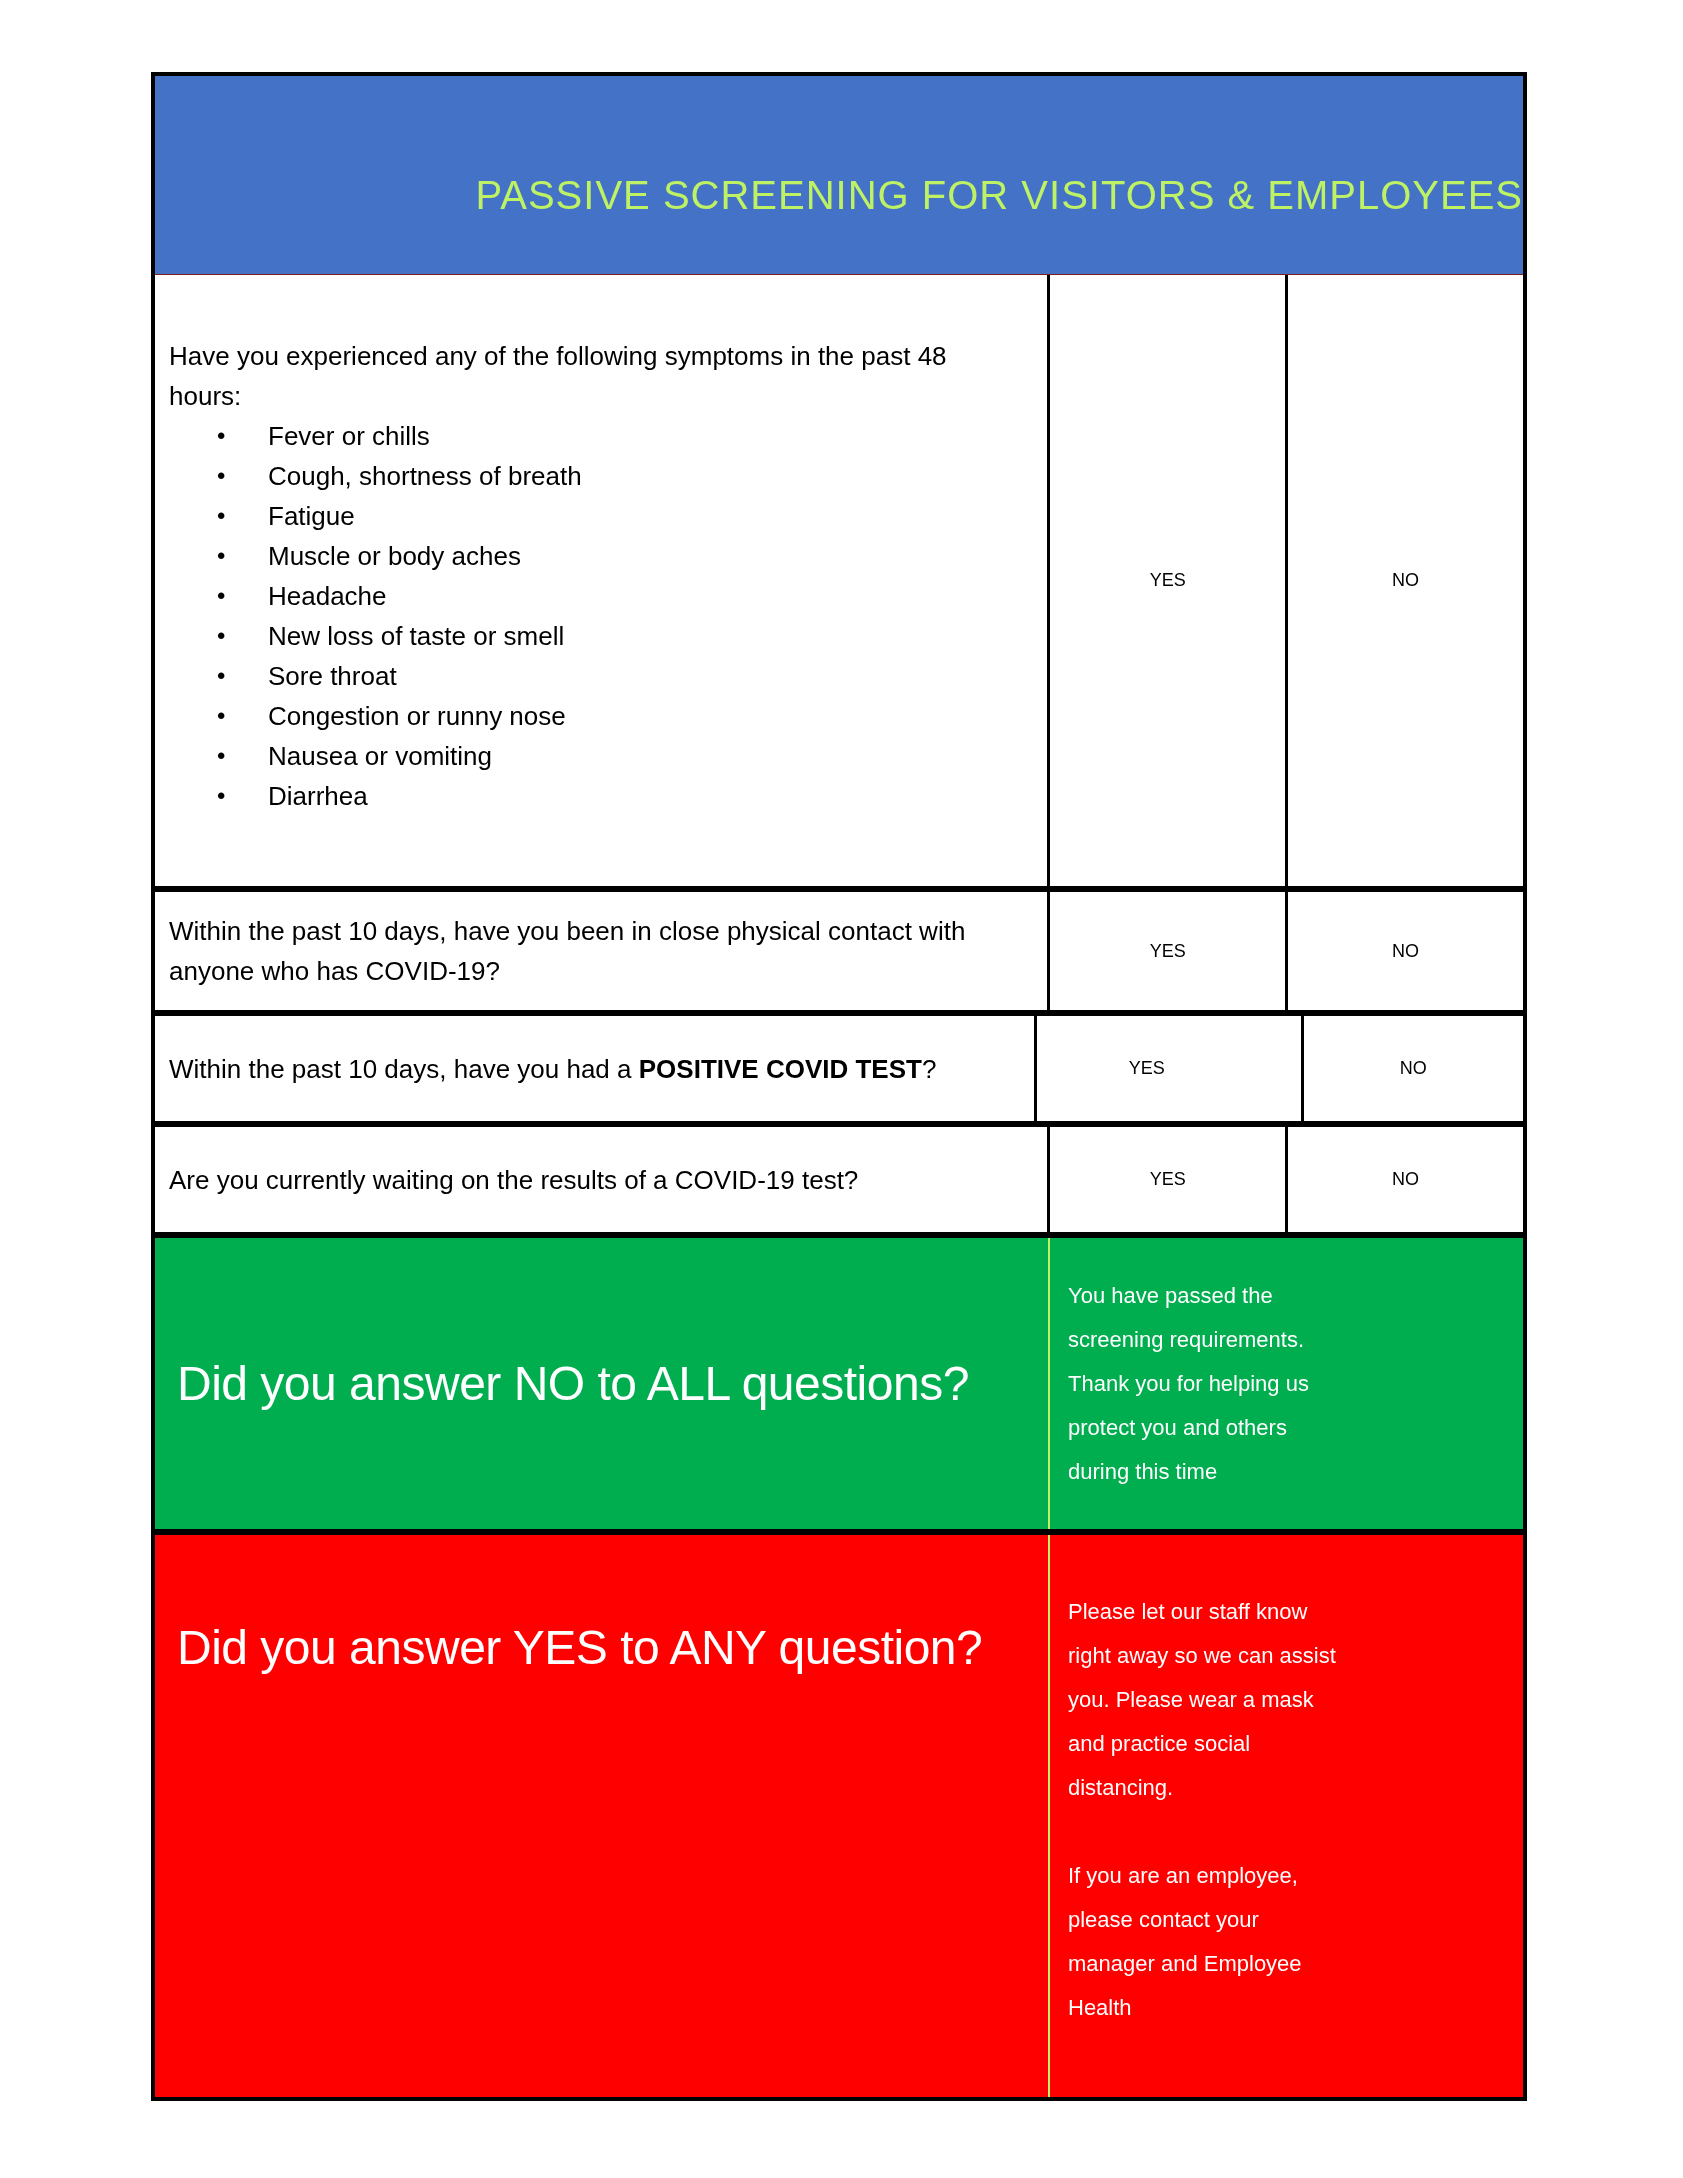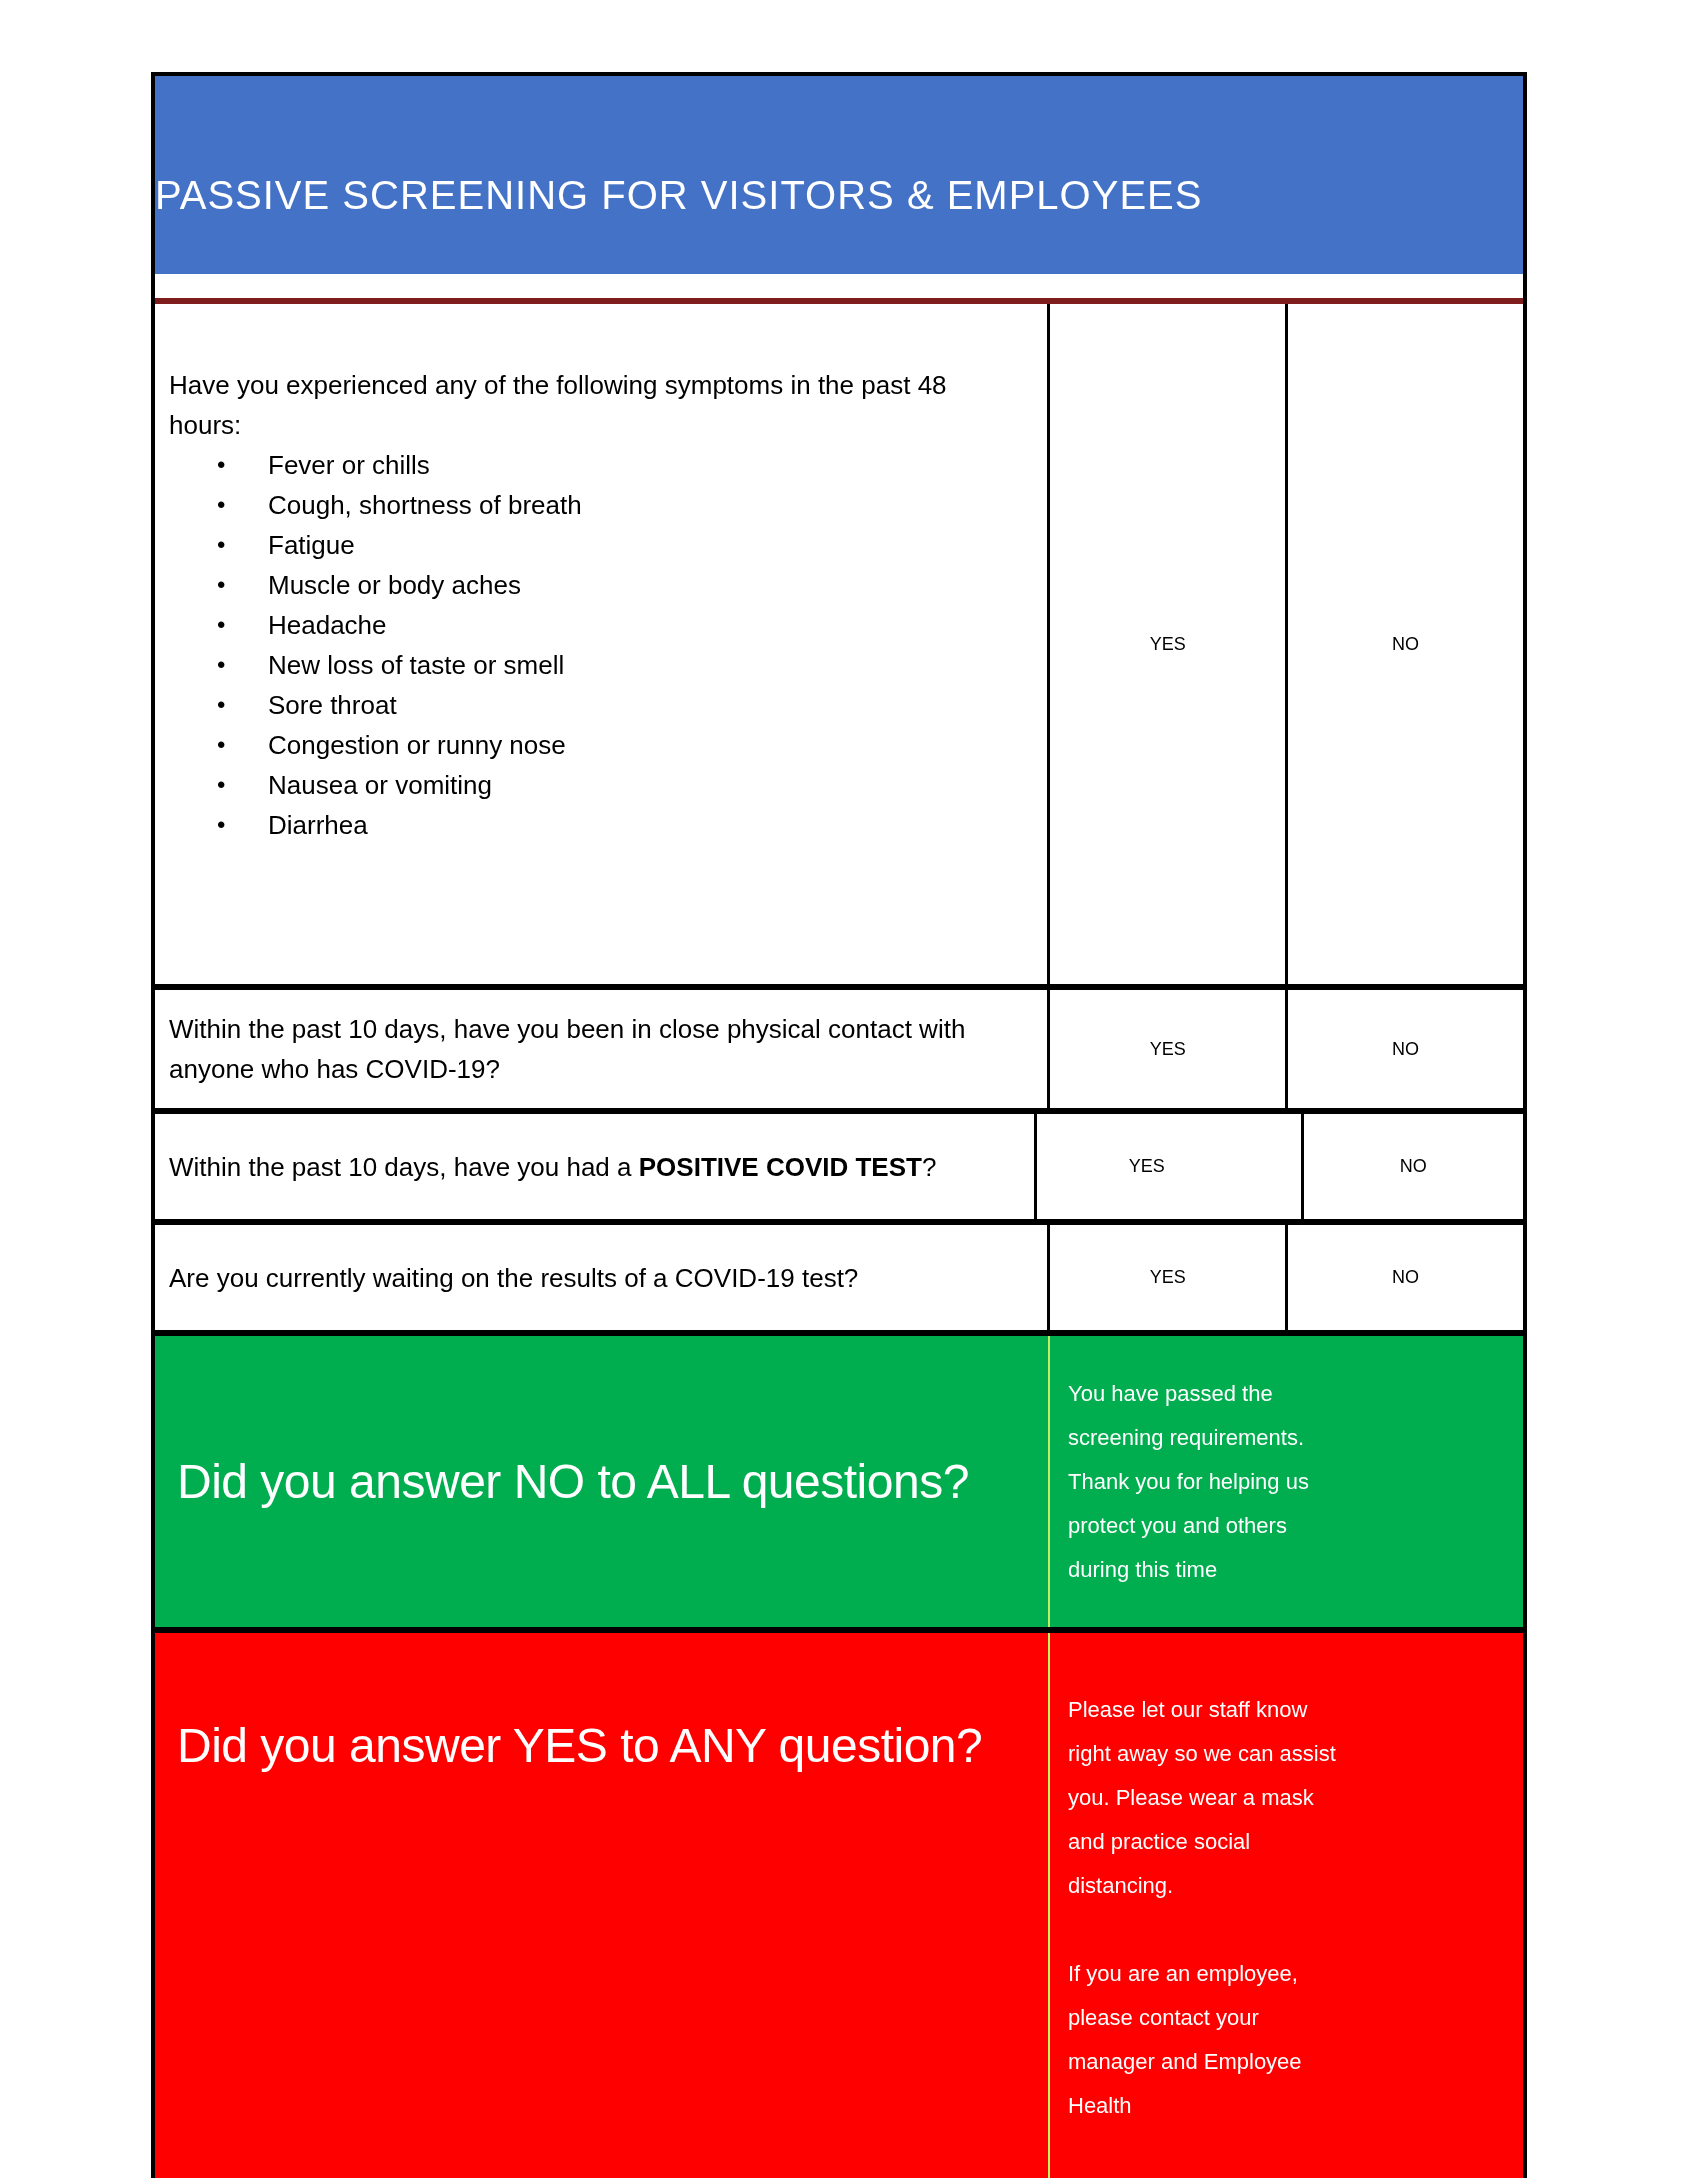--- a/index.html
+++ b/index.html
@@ -7,24 +7,24 @@
     width:1683px;height:2178px;position:relative;background:#ffffff;
     font-family:"Liberation Sans", sans-serif;color:#000;
   }
   .tbl{
     position:absolute;left:151px;top:72px;width:1376px;box-sizing:border-box;
     border:4px solid #000;background:#fff;
   }
   .row{display:flex;box-sizing:border-box;width:100%;}
   .r-header{height:198px;align-items:center;justify-content:center;}
   .title{
-    padding-top:40px;color:#ffffff;font-size:40px;letter-spacing:1px;
-    text-align:left;width:100%;
+    padding-top:40px;color:#bef264;font-size:40px;letter-spacing:1px;
+    text-align:right;width:100%;
   }
-  .r-sym{height:686px;border-top:6px solid #7f1d1d;margin-top:24px;}
+  .r-sym{height:612px;border-top:1px solid #7f1d1d;}
   .r-q2{height:124px;border-top:6px solid #000;}
   .r-q3{height:111px;border-top:6px solid #000;gap:44px;}
   .r-q4{height:111px;border-top:6px solid #000;}
   .r-green{height:297px;border-top:6px solid #000;}
   .r-red{height:568px;border-top:6px solid #000;}
   .cell{box-sizing:border-box;}
   .q{width:893px;font-size:26px;line-height:40px;}
   .q-sym{padding:61px 0 0 14px;}
   .q-mid{display:flex;flex-direction:column;justify-content:center;padding:0 0 0 14px;}
   .ansYes,.ansNo{

